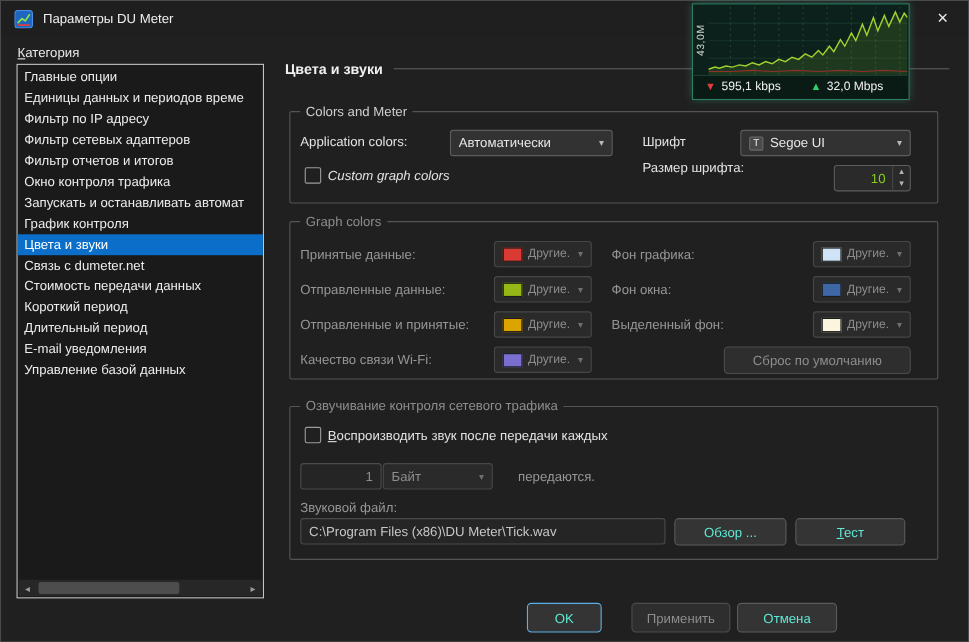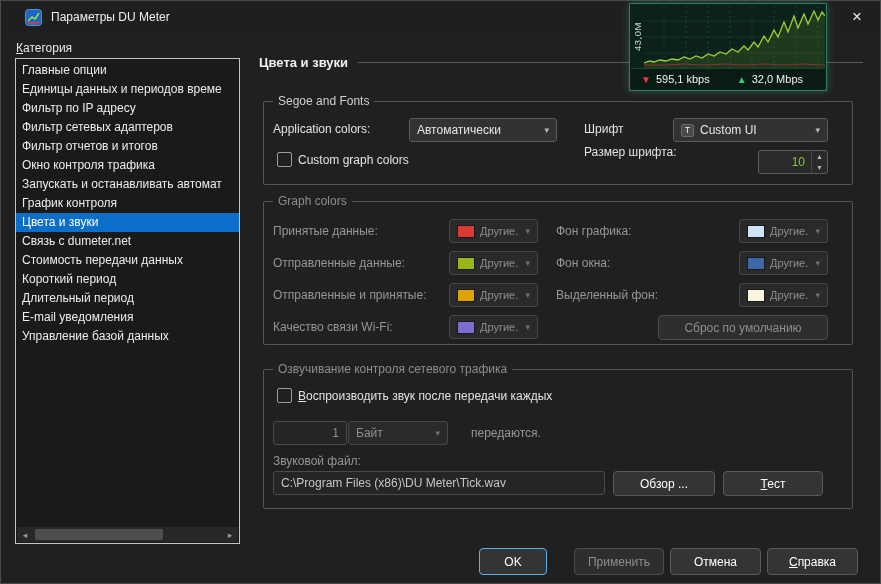--- a/index.html
+++ b/index.html
@@ -15,21 +15,21 @@
   .window {
     position:absolute; inset:0;
     border:1px solid #4a4a4a;
     background:#202020;
   }
   
   .titlebar {
     position:absolute; left:0; top:0; right:0; height:32px;
     background:#1f1f1f;
     display:flex; align-items:center;
-    padding-left:24px;
+    padding-left:12px;
   }
   .app-icon { width:17px; height:17px; margin-right:9px; flex:0 0 auto; }
   .title-text { font-size:12px; color:#efefef; }
   .close-btn {
     position:absolute; right:0; top:0; width:46px; height:32px;
     display:flex; align-items:center; justify-content:center;
     font-size:17px; color:#e8e8e8; cursor:default;
   }
   
   .category-label { position:absolute; left:15px; top:40px; color:#e8e8e8; }
@@ -108,21 +108,21 @@
   .textinput {
     position:absolute; height:24px;
     background:#252525; border:1px solid #4a4a4a; border-radius:3px;
     display:flex; align-items:center; padding:0 7px; color:#c6c6c6;
     white-space:nowrap; overflow:hidden;
   }
   .textinput.num { justify-content:flex-end; color:#8d8d8d; }
   .btn {
     position:absolute; height:25px;
     background:#343434; border:1px solid #5a5a5a; border-radius:4px;
-    color:#ffffff; display:flex; align-items:center; justify-content:center;
+    color:#5eead4; display:flex; align-items:center; justify-content:center;
     font-size:12px; cursor:default;
   }
   .btn.dim { color:#8d8d8d; background:#2e2e2e; border-color:#4c4c4c; }
   .btn.default-btn { border:1px solid #5caee8; }
   
   .meter {
     position:absolute; left:628px; top:2px; width:198px; height:88px;
     background:#0c211b;
     border:1px solid #2f7c62;
     box-shadow:0 0 8px rgba(70,190,150,.35);
@@ -184,35 +184,35 @@
       <span class="arrow">▸</span>
     </div>
   </div>
 
   <div class="panel-header">
     <span class="ph-text">Цвета и звуки</span>
     <span class="ph-line"></span>
   </div>
 
   <div class="groupbox" style="left:262px; top:100px; width:590px; height:84px;">
-    <span class="glabel">Segoe and Fonts</span>
+    <span class="glabel">Colors and Meter</span>
   </div>
   <div class="lbl" style="left:272px; top:121px;">Application colors:</div>
   <div class="dd" style="left:408px; top:117px; width:148px;">
     <span>Автоматически</span>
     <span class="chev">▾</span>
   </div>
   <div class="lbl" style="left:583px; top:121px;">Шрифт</div>
   <div class="dd" style="left:672px; top:117px; width:155px;">
     <span style="display:inline-flex; align-items:center; justify-content:center; width:13px; height:13px; background:#4a4a4a; border:1px solid #6a6a6a; border-radius:2px; font-size:9px; color:#efefef; margin-right:6px;">T</span>
-    <span>Custom UI</span>
+    <span>Segoe UI</span>
     <span class="chev">▾</span>
   </div>
   <div class="checkbox" style="left:276px; top:151px;"></div>
-  <div class="lbl" style="left:297px; top:152px;">Custom graph colors</div>
+  <div class="lbl" style="left:297px; top:152px;font-style:italic;">Custom graph colors</div>
   <div class="lbl" style="left:583px; top:144px;">Размер шрифта:</div>
   <div class="spinner">
     <span class="spin-val">10</span>
     <span class="spin-btns">
       <span>▲</span>
       <span>▼</span>
     </span>
   </div>
 
   <div class="groupbox" style="left:262px; top:200px; width:590px; height:144px;">
@@ -293,23 +293,20 @@
   </div>
 
   <div class="btn default-btn" style="left:478px; top:547px; width:68px; height:27px;">
     <span>OK</span>
   </div>
   <div class="btn dim" style="left:573px; top:547px; width:90px; height:27px;">
     <span>Применить</span>
   </div>
   <div class="btn" style="left:669px; top:547px; width:91px; height:27px;">
     <span>Отмена</span>
-  </div>
-  <div class="btn" style="left:766px; top:547px; width:91px; height:27px;">
-    <span class="accel">Справка</span>
   </div>
 
   <div class="meter">
     <div class="meter-scale">43,0M</div>
     <svg class="meter-graph" viewBox="0 0 181 63" preserveAspectRatio="none">
       <g stroke="#173428" stroke-width="1">
         <line x1="0" y1="15" x2="181" y2="15"></line>
           <line x1="0" y1="31" x2="181" y2="31"></line>
           <line x1="0" y1="47" x2="181" y2="47"></line>
       </g>

